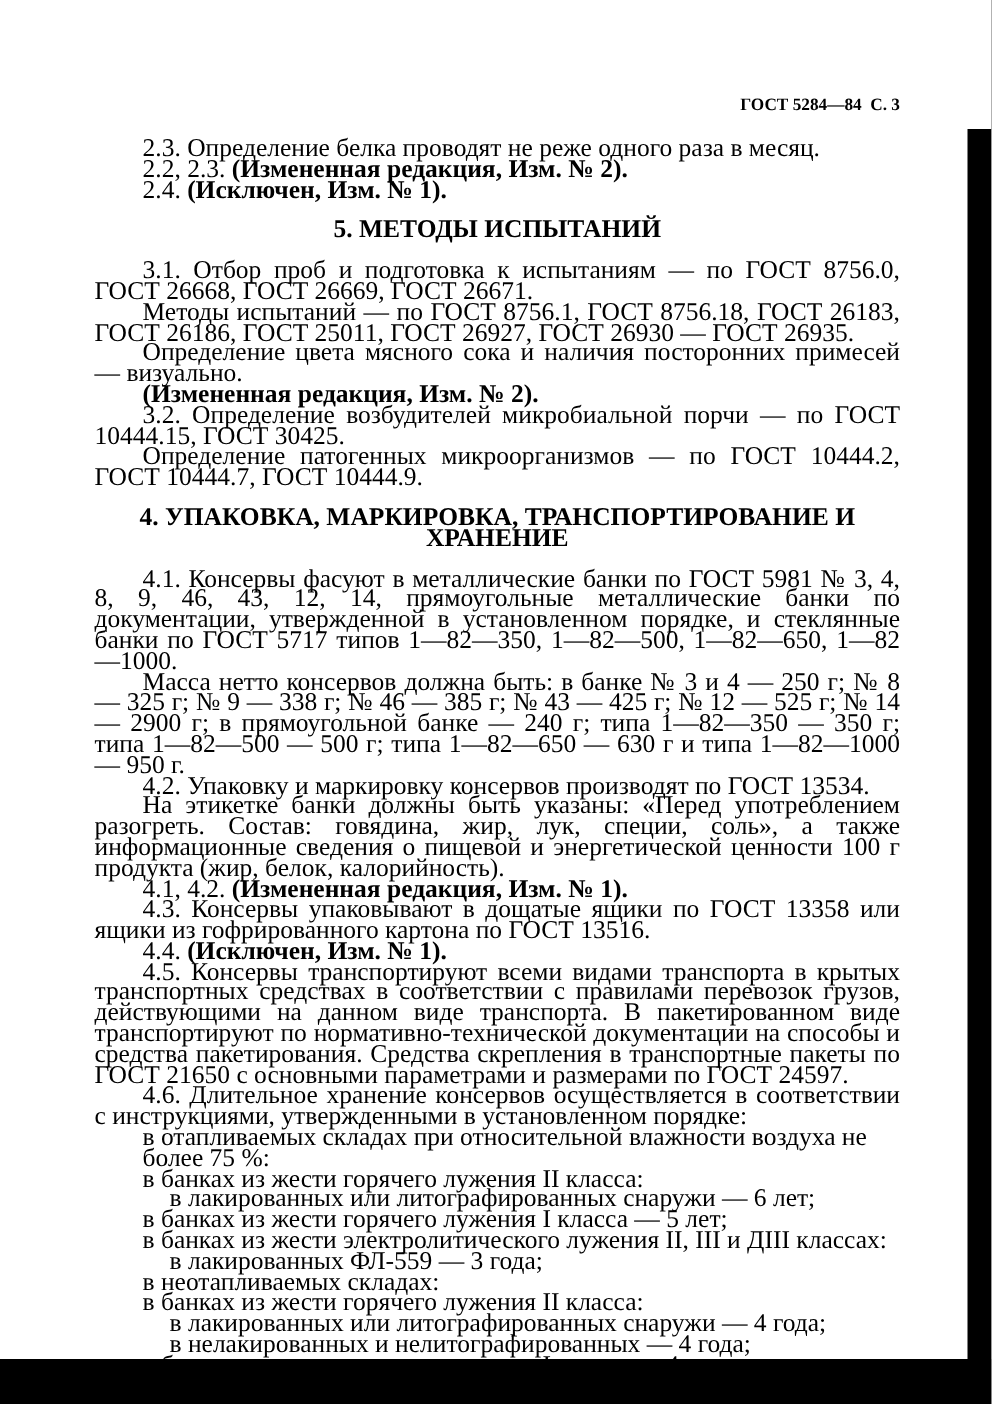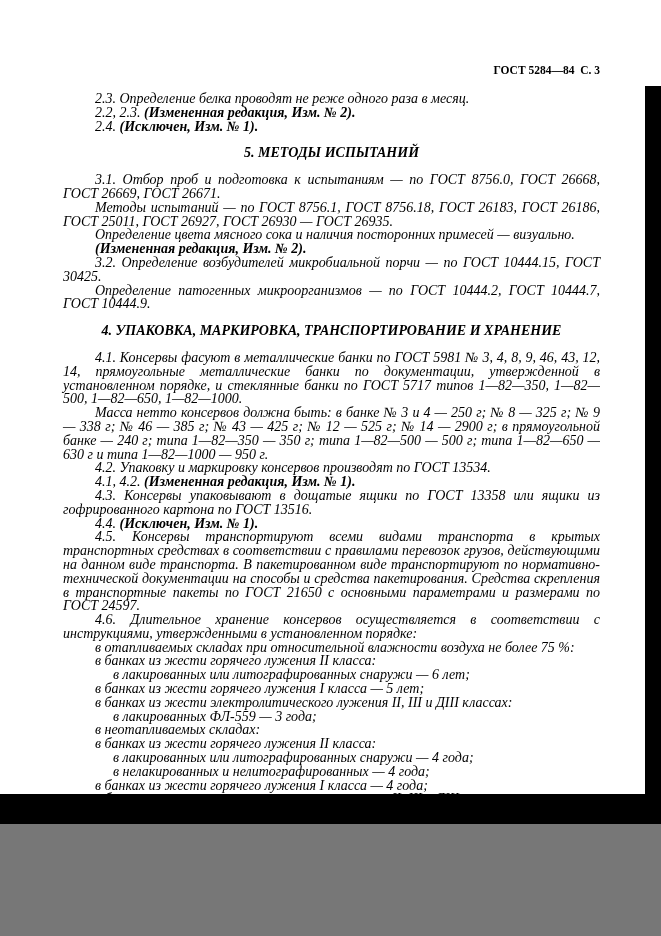--- a/index.html
+++ b/index.html
@@ -1,43 +1,42 @@
 <!DOCTYPE html>
 <html><head>
 <meta charset="utf-8">
 <style>
   html, body { margin: 0; padding: 0; background: #777; }
   .page {
     position: relative;
     width: 661px;
-    height: 824px;
+    height: 936px;
     background: #ffffff;
     overflow: hidden;
     font-family: "Liberation Serif", serif;
     color: #000;
   }
   .page-header {
     position: absolute;
     top: 64px;
     left: 63px;
     width: 537px;
     text-align: right;
     font-weight: bold;
     font-size: 11.5px;
     white-space: pre;
   }
   .doc-body {
     position: absolute;
     top: 92px;
     left: 63px;
     width: 537px;
-    font-size: 14px;
+    font-size: 17px;
     line-height: 13.8px;
     text-align: justify;
-    font-style: italic;
   }
   .doc-body p { margin: 0; }
   .para { text-indent: 32px; }
   .heading {
     text-align: center;
     font-weight: bold;
     text-indent: 0;
     margin: 13px 0 13px 0 !important;
   }
   .li1 { margin-left: 32px !important; text-align: left; }
@@ -74,20 +73,21 @@
       <p class="para"><span>3.1. Отбор проб и подготовка к испытаниям — по ГОСТ 8756.0, ГОСТ 26668, ГОСТ 26669, ГОСТ 26671.</span></p>
       <p class="para"><span>Методы испытаний — по ГОСТ 8756.1, ГОСТ 8756.18, ГОСТ 26183, ГОСТ 26186, ГОСТ 25011, ГОСТ 26927, ГОСТ 26930 — ГОСТ 26935.</span></p>
       <p class="para"><span>Определение цвета мясного сока и наличия посторонних примесей — визуально.</span></p>
       <p class="para"><span class="bold">(Измененная редакция, Изм. № 2).</span></p>
       <p class="para"><span>3.2. Определение возбудителей микробиальной порчи — по ГОСТ 10444.15, ГОСТ 30425.</span></p>
       <p class="para"><span>Определение патогенных микроорганизмов — по ГОСТ 10444.2, ГОСТ 10444.7, ГОСТ 10444.9.</span></p>
       <p class="heading"><span class="bold">4. УПАКОВКА, МАРКИРОВКА, ТРАНСПОРТИРОВАНИЕ И ХРАНЕНИЕ</span></p>
       <p class="para"><span>4.1. Консервы фасуют в металлические банки по ГОСТ 5981 № 3, 4, 8, 9, 46, 43, 12, 14, прямоугольные металлические банки по документации, утвержденной в установленном порядке, и стеклянные банки по ГОСТ 5717 типов 1—82—350, 1—82—500, 1—82—650, 1—82—1000.</span></p>
       <p class="para"><span>Масса нетто консервов должна быть: в банке № 3 и 4 — 250 г; № 8 — 325 г; № 9 — 338 г; № 46 — 385 г; № 43 — 425 г; № 12 — 525 г; № 14 — 2900 г; в прямоугольной банке — 240 г; типа 1—82—350 — 350 г; типа 1—82—500 — 500 г; типа 1—82—650 — 630 г и типа 1—82—1000 — 950 г.</span></p>
       <p class="para"><span>4.2. Упаковку и маркировку консервов производят по ГОСТ 13534.</span></p>
+      <p class="para"><span>На этикетке банки должны быть указаны: «Перед употреблением разогреть. Состав: говядина, жир, лук, специи, соль», а также информационные сведения о пищевой и энергетической ценности 100 г продукта (жир, белок, калорийность).</span></p>
       <p class="para"><span>4.1, 4.2. </span><span class="bold">(Измененная редакция, Изм. № 1).</span></p>
       <p class="para"><span>4.3. Консервы упаковывают в дощатые ящики по ГОСТ 13358 или ящики из гофрированного картона по ГОСТ 13516.</span></p>
       <p class="para"><span>4.4. </span><span class="bold">(Исключен, Изм. № 1).</span></p>
       <p class="para"><span>4.5. Консервы транспортируют всеми видами транспорта в крытых транспортных средствах в соответствии с правилами перевозок грузов, действующими на данном виде транспорта. В пакетированном виде транспортируют по нормативно-технической документации на способы и средства пакетирования. Средства скрепления в транспортные пакеты по ГОСТ 21650 с основными параметрами и размерами по ГОСТ 24597.</span></p>
       <p class="para"><span>4.6. Длительное хранение консервов осуществляется в соответствии с инструкциями, утвержденными в установленном порядке:</span></p>
       <p class="li1"><span>в отапливаемых складах при относительной влажности воздуха не более 75 %:</span></p>
       <p class="li1"><span>в банках из жести горячего лужения II класса:</span></p>
       <p class="li2"><span>в лакированных или литографированных снаружи — 6 лет;</span></p>
       <p class="li1"><span>в банках из жести горячего лужения I класса — 5 лет;</span></p>
       <p class="li1"><span>в банках из жести электролитического лужения II, III и ДIII классах:</span></p>

